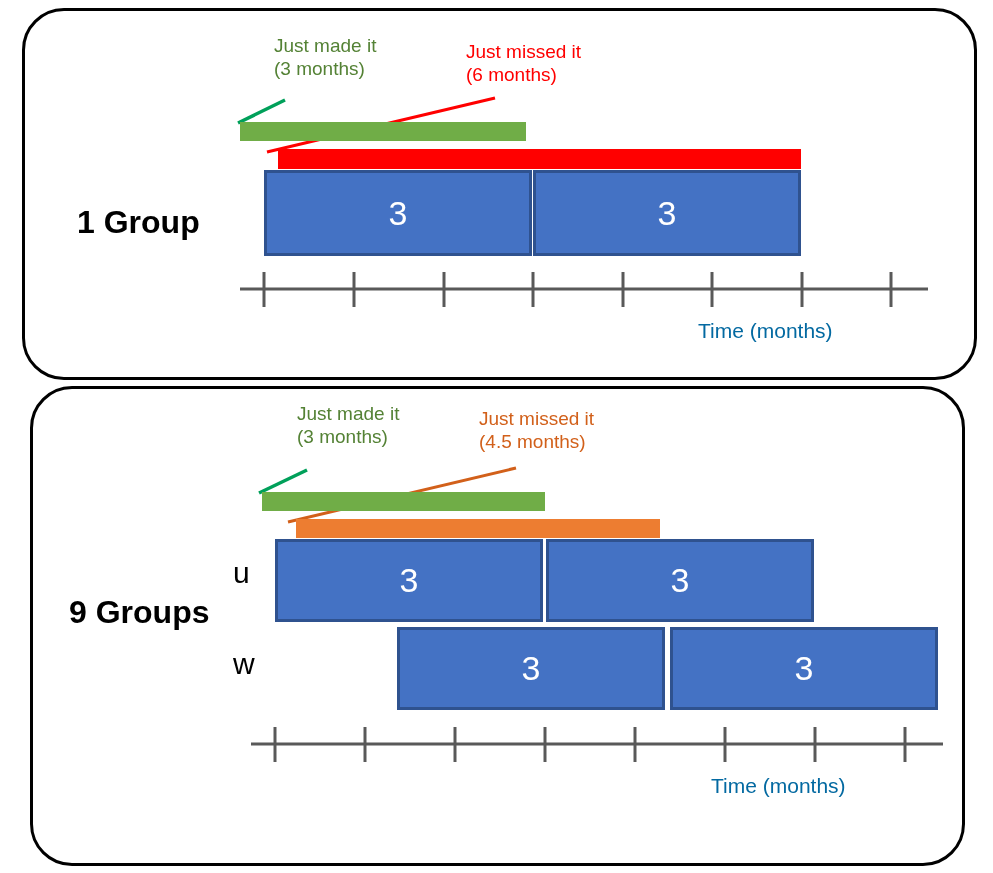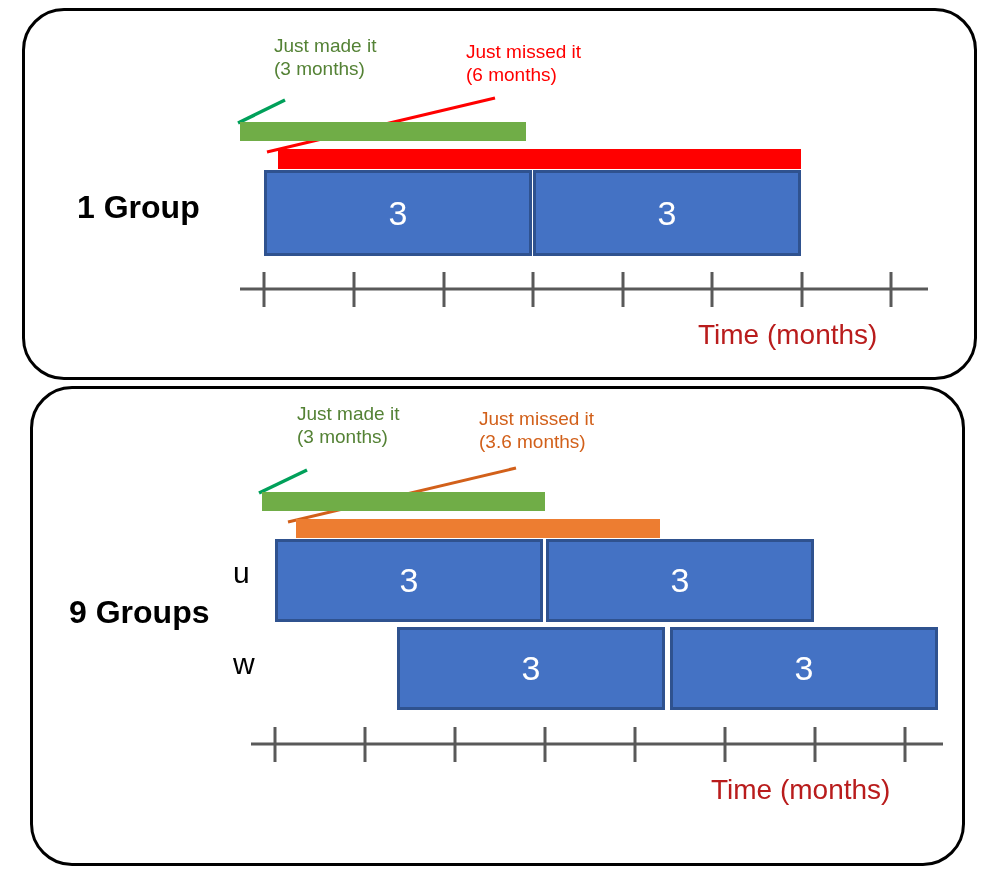--- a/index.html
+++ b/index.html
@@ -63,34 +63,34 @@
   }
   .row-label {
     position: absolute;
     font-size: 30px;
     color: #000000;
     white-space: nowrap;
   }
   .axis-wrap { position: absolute; }
   .axis-caption {
     position: absolute;
-    color: #b91c1c;
-    font-size: 28px;
+    color: #0369a1;
+    font-size: 21px;
     white-space: nowrap;
   }
   svg { display: block; overflow: visible; }
 </style>
 </head>
 <body>
 
 <div class="stage">
 
   <div class="panel" id="panel-top">
 
-    <div class="panel-title" style="left: 52px; top: 178px; font-size: 32px;">1 Group</div>
+    <div class="panel-title" style="left: 52px; top: 193px; font-size: 32px;">1 Group</div>
 
     <div class="annot" style="left: 249px; top: 23px; color: #548235;">
       <span class="l1">Just made it</span>
       <span class="l2">(3 months)</span>
     </div>
 
     <div class="annot" style="left: 441px; top: 29px; color: #FF0000;">
       <span class="l1">Just missed it</span>
       <span class="l2">(6 months)</span>
     </div>
@@ -136,21 +136,21 @@
 
     <div class="panel-title" style="left: 36px; top: 205px; font-size: 32px;">9 Groups</div>
 
     <div class="annot" style="left: 264px; top: 13px; color: #548235;">
       <span class="l1">Just made it</span>
       <span class="l2">(3 months)</span>
     </div>
 
     <div class="annot" style="left: 446px; top: 18px; color: #D2601A;">
       <span class="l1">Just missed it</span>
-      <span class="l2">(3.6 months)</span>
+      <span class="l2">(4.5 months)</span>
     </div>
 
     <div class="axis-wrap" style="left: 0; top: 0;">
       <svg width="930" height="475" viewBox="0 0 930 475">
         <line x1="226" y1="104" x2="274" y2="81" stroke="#00A05A" stroke-width="3.5"></line>
         <line x1="255" y1="133" x2="483" y2="79" stroke="#D2601A" stroke-width="3"></line>
       </svg>
     </div>
 
     <div class="bar" style="left: 229px; top: 103px; width: 283px; height: 19px; background: #70AD47;"></div>

